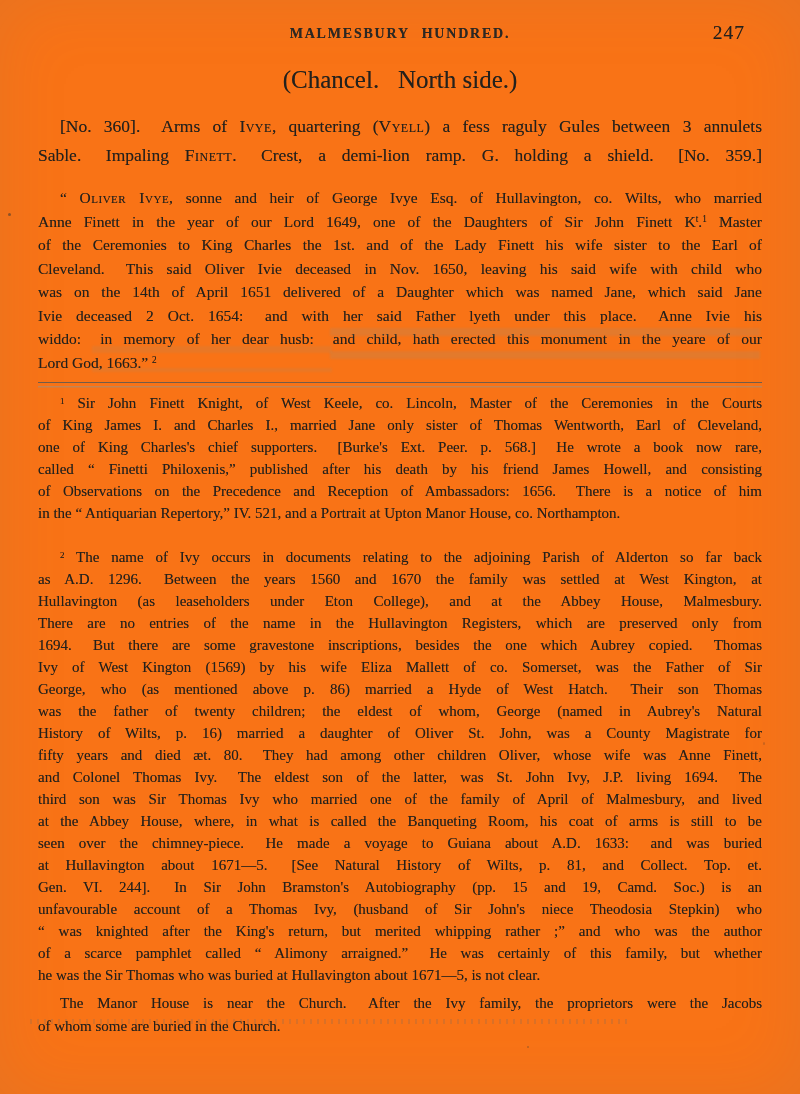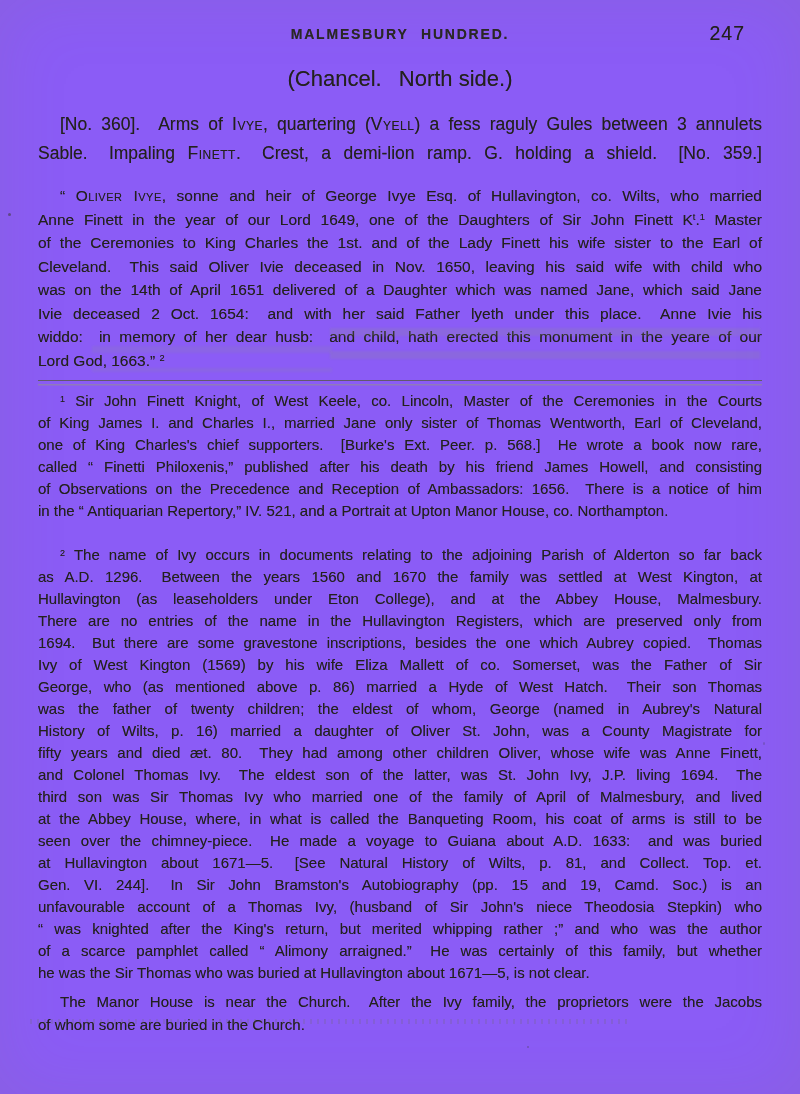--- a/index.html
+++ b/index.html
@@ -1,23 +1,23 @@
 <!DOCTYPE html>
 <html><head>
 <meta charset="utf-8">
 <title>Scanned book page</title>
 <style>
   html,body{margin:0;padding:0;background:#e8e7e4;}
   .page{
     position:relative;
     width:800px;height:1094px;
     margin:0 auto;
-    background:#8b5cf6;
+    background:#f97316;
     color:#23211d;
-    font-family:Liberation Sans, sans-serif;
+    font-family:Liberation Serif, serif;
     overflow:hidden;
     box-shadow:inset 0 0 70px rgba(125,120,108,0.14);
   }
   .content{position:relative;padding:26px 38px 0;}
   
   .runhead{position:relative;height:20px;}
   .runhead .title{
     display:block;text-align:center;
     font-size:14px;font-weight:700;
     letter-spacing:1.8px;word-spacing:7px;
@@ -25,21 +25,21 @@
     text-shadow:0 0 .5px rgba(35,30,25,.5);
   }
   .runhead .num{
     position:absolute;right:17px;top:-4px;
     font-size:19.5px;letter-spacing:1px;
     text-shadow:0 0 .5px rgba(35,30,25,.5);
   }
   .section-heading{
     margin-top:20px;
     text-align:center;
-    font-size:22px;
+    font-size:25px;
     text-shadow:0 0 .5px rgba(35,30,25,.45);
   }
   
   .block{position:relative;}
   .line{
     text-align:justify;
     text-align-last:justify;
     white-space:normal;
     text-shadow:0 0 .5px rgba(35,30,25,.45);
   }

